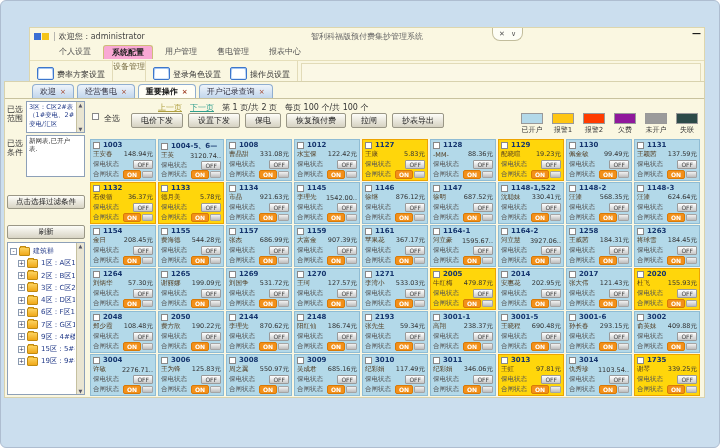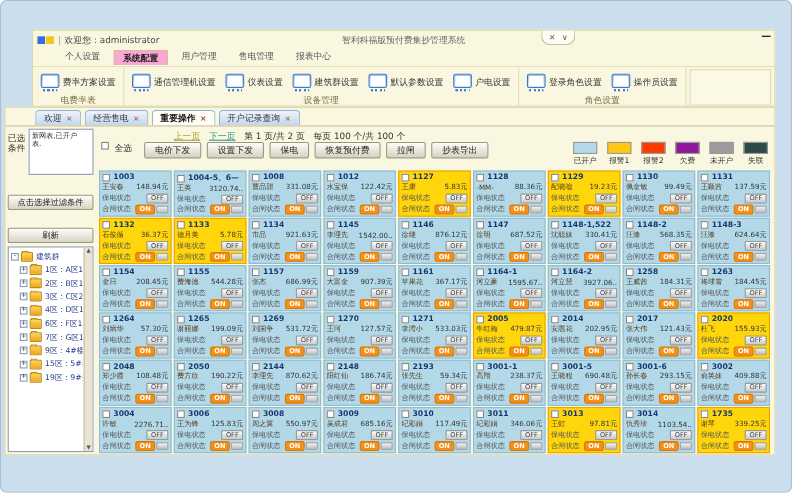--- a/index.html
+++ b/index.html
@@ -20,21 +20,21 @@
   .ribbon{display:flex;height:37px;}
   .rgroup{display:flex;flex-direction:column;border-right:1px solid #e2dbb8;}
   .ritems{flex:1;display:flex;align-items:center;gap:9px;padding:2px 7px 0 7px;}
   .ritem{display:flex;align-items:center;gap:3px;font-size:8px;color:#333;white-space:nowrap;}
   .ricon{width:15px;height:11px;border:1px solid #3d76cc;border-radius:2px;background:linear-gradient(#9ec2f0,#d8e8fb);position:relative;flex:none;margin-bottom:3px;}
   .ricon::before{content:"";position:absolute;inset:1px;background:#fff;border-radius:1px;}
   .ricon::after{content:"";position:absolute;left:1px;right:1px;bottom:-4px;height:2px;background-image:repeating-linear-gradient(90deg,#3d76cc 0 2px,transparent 2px 4px);}
   .rlabel{text-align:center;font-size:8px;color:#7a6f45;padding:0 0 1px 0;}
   .rempty{flex:1;margin:2px 3px;border:1px solid #e2dbb8;background:#fbf8e6;}
   
-  .win-main{position:absolute;left:3px;top:96px;width:701px;height:317px;background:#faf7e1;border:1px solid #d8d2ae;box-sizing:border-box;display:flex;flex-direction:column;}
+  .win-main{position:absolute;left:3px;top:80px;width:701px;height:317px;background:#faf7e1;border:1px solid #d8d2ae;box-sizing:border-box;display:flex;flex-direction:column;}
   .doctabs{height:16px;display:flex;align-items:flex-end;gap:3px;padding-left:27px;flex:none;}
   .dtab{display:flex;align-items:center;gap:4px;font-size:8px;color:#334;background:linear-gradient(#eef4fb,#c2d6ec);border:1px solid #90aed0;border-bottom:none;border-radius:4px 4px 0 0;padding:1px 7px;white-space:nowrap;}
   .dtab.sel{background:#fffef6;font-weight:bold;color:#111;}
   .dclose{font-size:7px;color:#a04028;}
   .mainbody{flex:1;display:flex;min-height:0;border-top:1px solid #c8c29e;}
   
   .sidebar{width:81px;flex:none;display:flex;flex-direction:column;padding:2px 1px 2px 2px;box-sizing:border-box;}
   .frow{display:flex;gap:1px;margin-bottom:2px;}
   .flab{width:18px;flex:none;font-size:8px;color:#333;line-height:1.15;padding-top:4px;}
   .fbox{flex:1;background:#fff;border:1px solid #8da0b8;font-size:6.5px;color:#223a88;position:relative;padding:1px 8px 1px 2px;overflow:hidden;line-height:1.3;}
@@ -104,42 +104,20 @@
         <div class="rgroup">
           <div class="ritems">
             <div class="ritem">
               <span class="ricon"></span>
               <span>费率方案设置</span>
             </div>
           </div>
           <div class="rlabel">电费率表</div>
         </div>
         <div class="rgroup">
-          <div class="ritems">
-            <div class="ritem">
-              <span class="ricon"></span>
-              <span>通信管理机设置</span>
-            </div>
-            <div class="ritem">
-              <span class="ricon"></span>
-              <span>仪表设置</span>
-            </div>
-            <div class="ritem">
-              <span class="ricon"></span>
-              <span>建筑群设置</span>
-            </div>
-            <div class="ritem">
-              <span class="ricon"></span>
-              <span>默认参数设置</span>
-            </div>
-            <div class="ritem">
-              <span class="ricon"></span>
-              <span>户电设置</span>
-            </div>
-          </div>
           <div class="rlabel">设备管理</div>
         </div>
         <div class="rgroup">
           <div class="ritems">
             <div class="ritem">
               <span class="ricon"></span>
               <span>登录角色设置</span>
             </div>
             <div class="ritem">
               <span class="ricon"></span>
@@ -166,20 +144,30 @@
           <span>重要操作</span>
           <span class="dclose">×</span>
         </div>
         <div class="dtab">
           <span>开户记录查询</span>
           <span class="dclose">×</span>
         </div>
       </div>
     <div class="mainbody">
       <div class="sidebar">
+        <div class="frow">
+          <span class="flab">已选范围</span>
+          <div class="fbox h1">
+            <span>3区：C区2#表 （1#变电、2#变电/汇区</span>
+            <span class="vscroll">
+              <span>▲</span>
+              <span>▼</span>
+            </span>
+          </div>
+        </div>
         <div class="frow">
           <span class="flab">已选条件</span>
           <div class="fbox h2">
             <span>新网表,已开户表.</span>
           </div>
         </div>
         <button class="sbtn">点击选择过滤条件</button>
         <button class="sbtn">刷新</button>
         <div class="tree" id="tree">
           <span class="vscroll">

